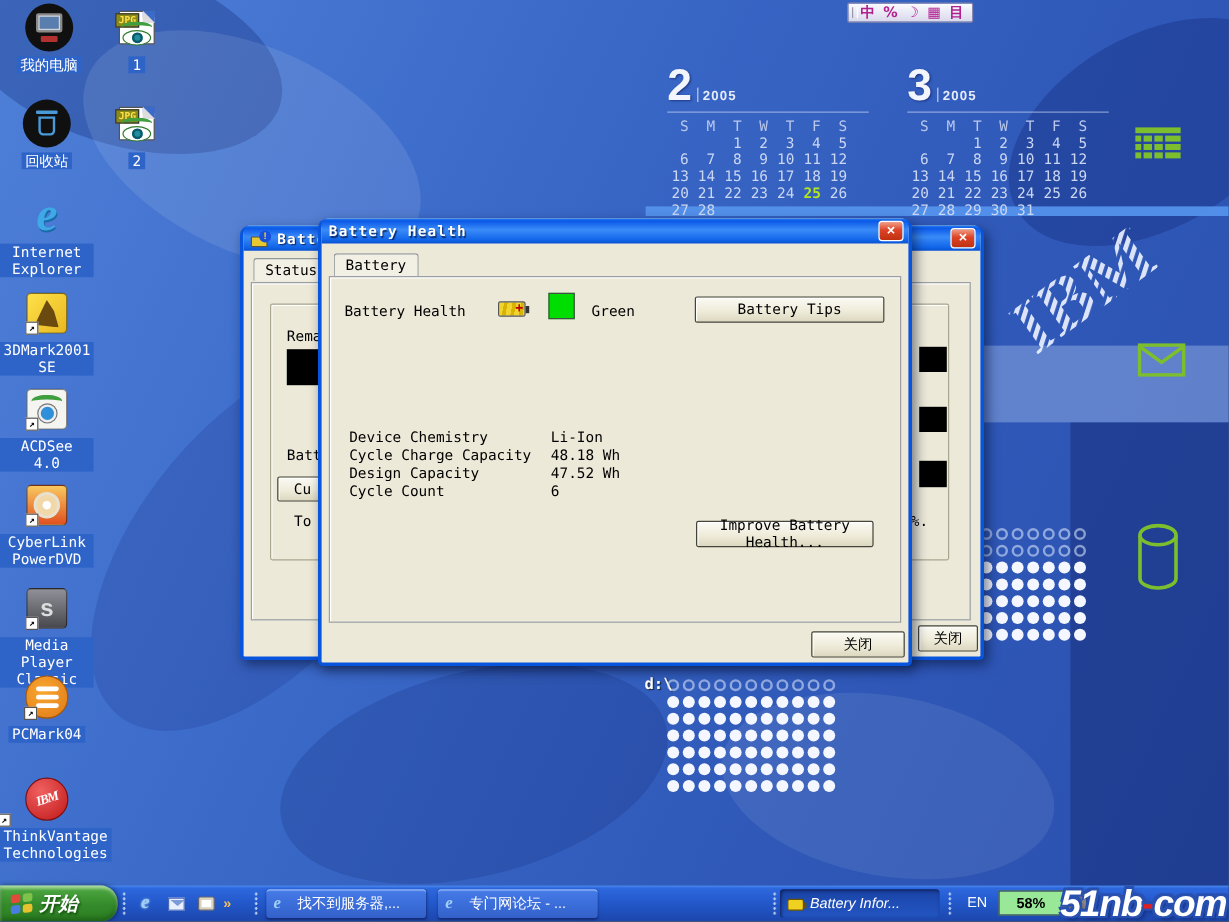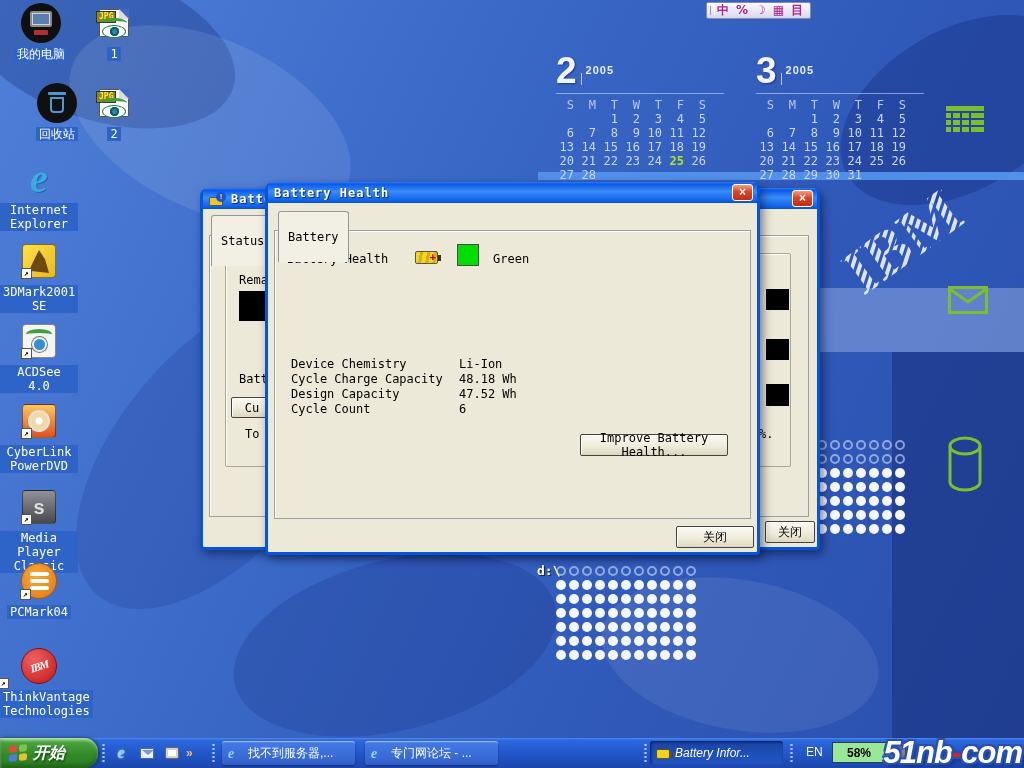--- a/index.html
+++ b/index.html
@@ -19,21 +19,21 @@
   .dotrow{display:flex;gap:3px;margin-bottom:4px}
   .dot{width:10px;height:10px;border-radius:50%}
   .dot.solid{background:#F4F7FF}
   .dot.hollow{border:2px solid rgba(226,236,255,.55);background:transparent}
   
   .calendar{position:absolute;width:168px;z-index:1}
   #cal-feb{left:556px;top:50px} #cal-mar{left:756px;top:50px}
   .cal-head{display:flex;align-items:flex-end;gap:4px;height:38px}
   .cal-m{font:bold 37px/34px "Liberation Sans",sans-serif;color:#F2F5FC;text-shadow:1px 1px 2px rgba(0,0,60,.45)}
   .cal-bar{width:1px;height:12px;background:#c0ccee;margin-bottom:3px}
-  .cal-y{font:bold 11px "Liberation Sans",sans-serif;color:#E6ECFA;margin-bottom:12px;letter-spacing:1px}
+  .cal-y{font:bold 11px "Liberation Sans",sans-serif;color:#E6ECFA;margin-bottom:2px;letter-spacing:1px}
   .cal-grid{display:grid;grid-template-columns:repeat(7,22px);margin-top:5px;border-top:1px solid rgba(215,225,250,.55);padding-top:4px;row-gap:1px}
   .cal-cell{font:12px "DejaVu Sans Mono",monospace;text-align:right;padding-right:4px;height:13px;color:#CBD6F2}
   .cal-hd{color:#B9C7EB}
   .cal-hl{color:#B5E61D;font-weight:bold}
   
   .dicon{position:absolute;width:78px;text-align:center;cursor:pointer;z-index:2}
   .dicon-img{height:42px;display:flex;align-items:center;justify-content:center;position:relative}
   .dicon-label{display:inline-block;background:#2E64C8;color:#fff;font:12px/14px "DejaVu Sans Mono",monospace;padding:0 3px;margin-top:3px}
   .circ-black{width:40px;height:40px;border-radius:50%;background:#101010;position:relative}
   .mc-mon{position:absolute;left:9px;top:8px;width:22px;height:16px;background:#cfd4dd;border:2px solid #8a8a8a;border-radius:2px}
@@ -69,21 +69,21 @@
   #imebar{position:absolute;left:706px;top:2px;height:17px;background:linear-gradient(180deg,#FBFBFF,#D8D8EC);border:1px solid #8888AA;border-radius:2px;display:flex;align-items:center;gap:7px;padding:0 7px 0 10px;z-index:6}
   #imebar:before{content:"";position:absolute;left:3px;top:3px;bottom:3px;width:3px;border-left:1px solid #99a;border-right:1px solid #fff}
   .ime-ic{color:#B0208F;font:bold 12px/15px "DejaVu Sans",sans-serif;cursor:pointer}
   
   .xp-win{position:absolute;border:3px solid #0855DD;border-top:none;border-radius:8px 8px 4px 4px;background:#ECE9D8;box-shadow:3px 4px 10px rgba(0,10,40,.5)}
   .titlebar{height:21px;border-radius:5px 5px 0 0;background:linear-gradient(180deg,#2a80f2 0%,#0a58e8 10%,#3a8bf8 45%,#1266ea 85%,#0852d2 100%);display:flex;align-items:center;padding:0 6px;position:relative}
   .titletext{color:#fff;font:bold 12px "DejaVu Sans Mono",monospace;text-shadow:1px 1px 1px #0a2a6a;letter-spacing:1px;white-space:nowrap;overflow:hidden}
   .xbtn{position:absolute;right:4px;top:2px;width:21px;height:17px;border-radius:3px;background:linear-gradient(180deg,#f0a088,#dd4327 45%,#c03010);border:1px solid #fff;color:#fff;font:bold 12px/15px "Liberation Sans",sans-serif;text-align:center;cursor:pointer}
   .xbtn:after{content:"\00d7"}
   .win-body{position:relative;height:calc(100% - 21px)}
-  .tab{position:absolute;background:#F2EFE4;border:1px solid #91989C;border-bottom:none;border-radius:3px 3px 0 0;font:12px "DejaVu Sans Mono",monospace;padding:18px 9px;cursor:pointer;z-index:2}
+  .tab{position:absolute;background:#F2EFE4;border:1px solid #91989C;border-bottom:none;border-radius:3px 3px 0 0;font:12px "DejaVu Sans Mono",monospace;padding:2px 9px;cursor:pointer;z-index:2}
   .pane{position:absolute;border:1px solid #9AA0A5;background:#ECE9D8;box-shadow:inset 1px 1px 0 #fff}
   .xpbtn{position:absolute;background:linear-gradient(180deg,#FBFAF4,#EFECDB 55%,#DCD8C0);border:1px solid #44443a;border-radius:2px;font:12px "DejaVu Sans Mono",monospace;text-align:center;color:#000;box-shadow:inset 1px 1px 0 #fff;cursor:pointer;display:flex;align-items:center;justify-content:center}
   .bilab{position:absolute;font:12px "DejaVu Sans Mono",monospace;color:#000;white-space:nowrap}
   .blackbox{position:absolute;background:#000}
   #bi-win{left:200px;top:188px;width:620px;height:362px;z-index:10}
   #bi-group{position:absolute;left:22px;top:44px;width:566px;height:214px;border:1px solid #A8A890;border-radius:2px;box-shadow:inset 1px 1px 0 #fff}
   .bi-ico{position:relative;width:17px;height:14px;margin-right:5px;flex:0 0 auto}
   .bi-ico .b{position:absolute;left:0;bottom:0;width:14px;height:9px;background:#E8C830;border:1px solid #554;border-radius:1px}
   .bi-ico .c{position:absolute;right:0;top:0;width:10px;height:10px;border-radius:50%;background:#1850E0;color:#ffdf20;font:bold 8px/10px "Liberation Sans",sans-serif;text-align:center}
   .bi-ico .c:after{content:"!"}
@@ -456,21 +456,21 @@
           </div>
         </div><div class="dicon-label">我的电脑</div></div>
       <div class="dicon" style="left: 84px; top: 2px; width: 60px;"><div class="dicon-img">
           <div class="jpg-page">
             <div class="jpg-fold"></div>
             <div class="jpg-tag">JPG</div>
             <div class="jpg-brow"></div>
             <div class="jpg-eye"></div>
           </div>
         </div><div class="dicon-label">1</div></div>
-      <div class="dicon" style="left: 18px; top: 82px; text-decoration: underline;"><div class="dicon-img">
+      <div class="dicon" style="left: 0; top: 82px; text-decoration: underline;"><div class="dicon-img">
           <div class="circ-black">
             <div class="rb-lid"></div>
             <div class="rb-body"></div>
           </div>
         </div><div class="dicon-label">回收站</div></div>
       <div class="dicon" style="left: 84px; top: 82px; width: 60px;"><div class="dicon-img">
           <div class="jpg-page">
             <div class="jpg-fold"></div>
             <div class="jpg-tag">JPG</div>
             <div class="jpg-brow"></div>
@@ -560,20 +560,21 @@
       <span class="titletext">Battery Health</span>
       <span class="xbtn"></span>
     </div>
     <div class="win-body">
       <div class="tab" style="left:10px;top:8px">Battery</div>
       <div class="pane" id="bh-pane">
         <div class="bh-item" style="left:12px;top:21px">Battery Health</div>
         <div id="bh-batt-ico"></div>
         <div id="bh-green-sq"></div>
         <div class="bh-item" style="left:218px;top:21px">Green</div>
+        <div class="xpbtn" style="left:304px;top:16px;width:158px;height:22px">Battery Tips</div>
         <div id="bh-fields">
             <div class="frow">
               <span class="fl">Device Chemistry</span>
               <span class="fv">Li-Ion</span>
             </div>
             <div class="frow">
               <span class="fl">Cycle Charge Capacity</span>
               <span class="fv">48.18 Wh</span>
             </div>
             <div class="frow">

